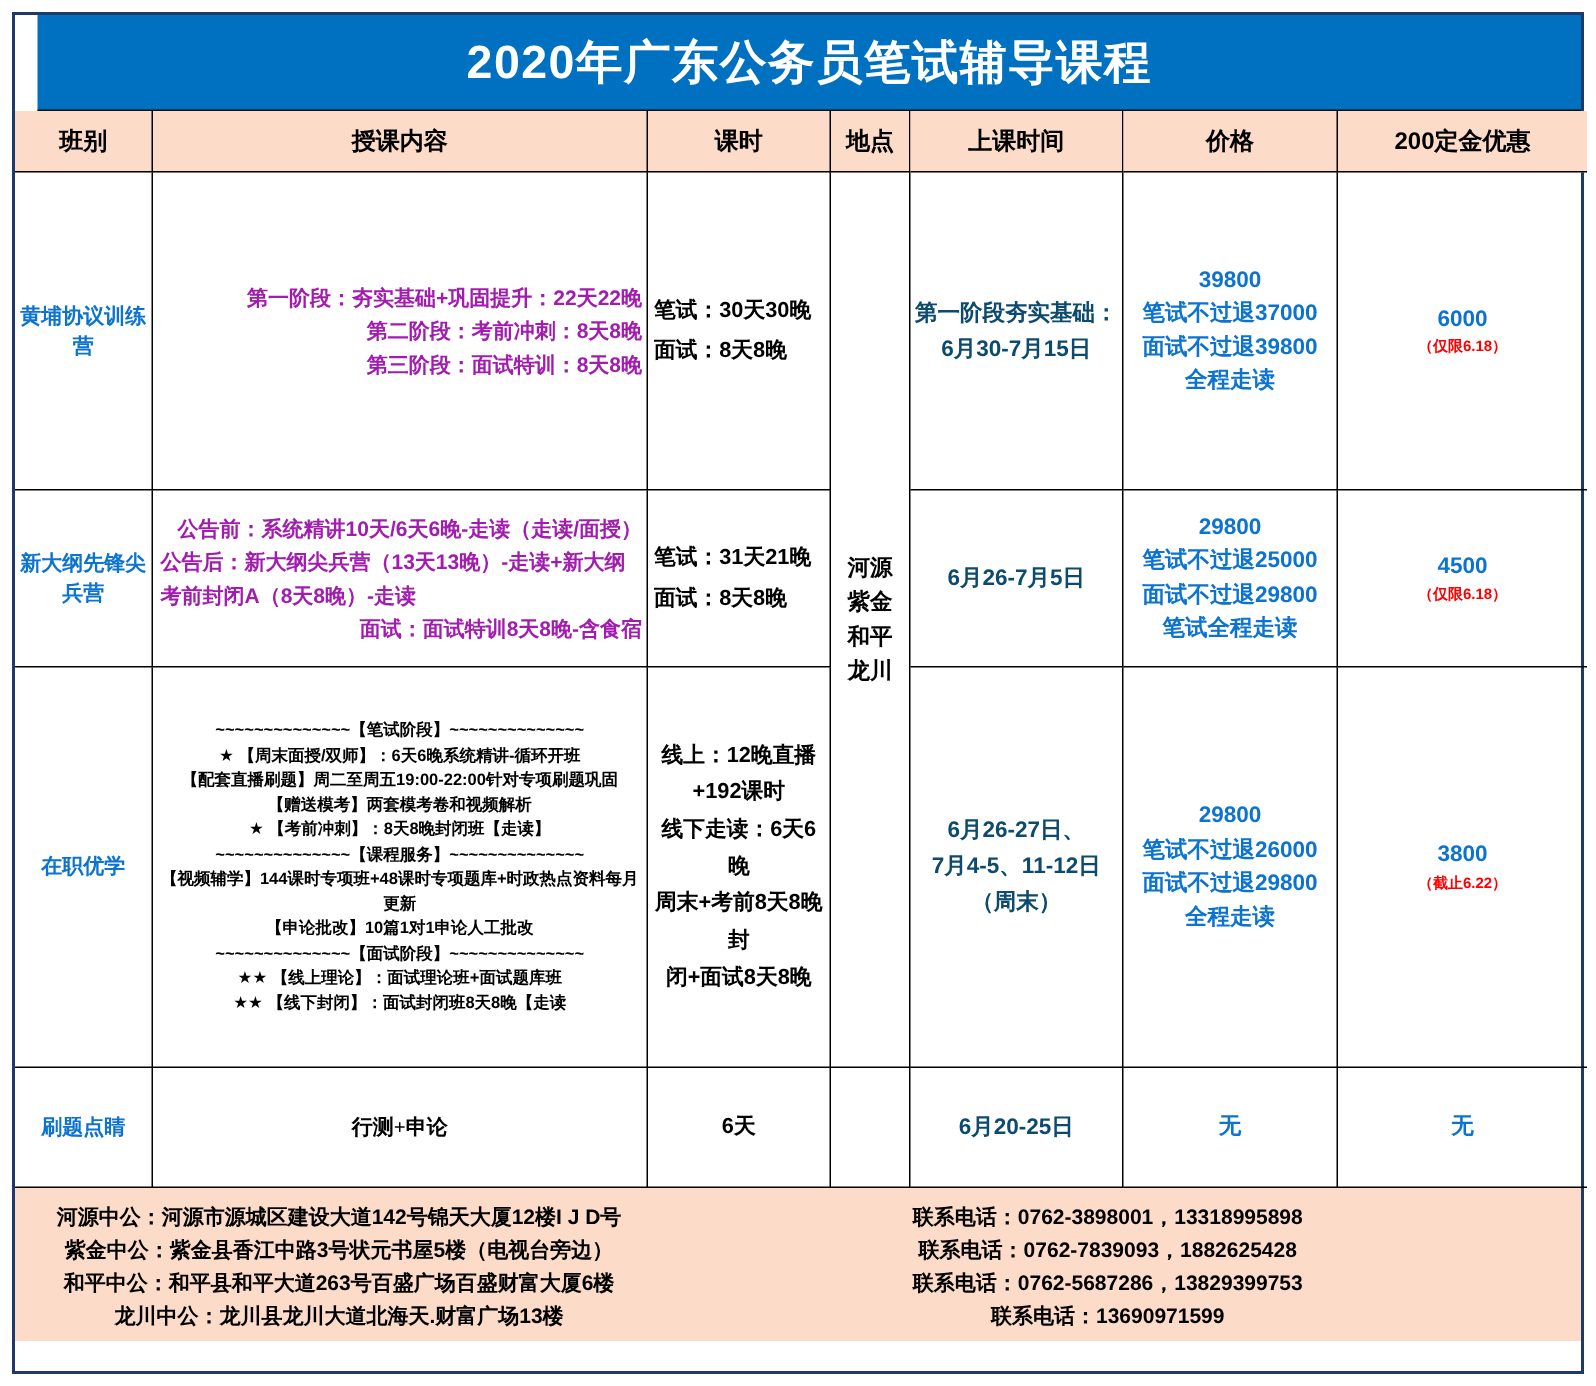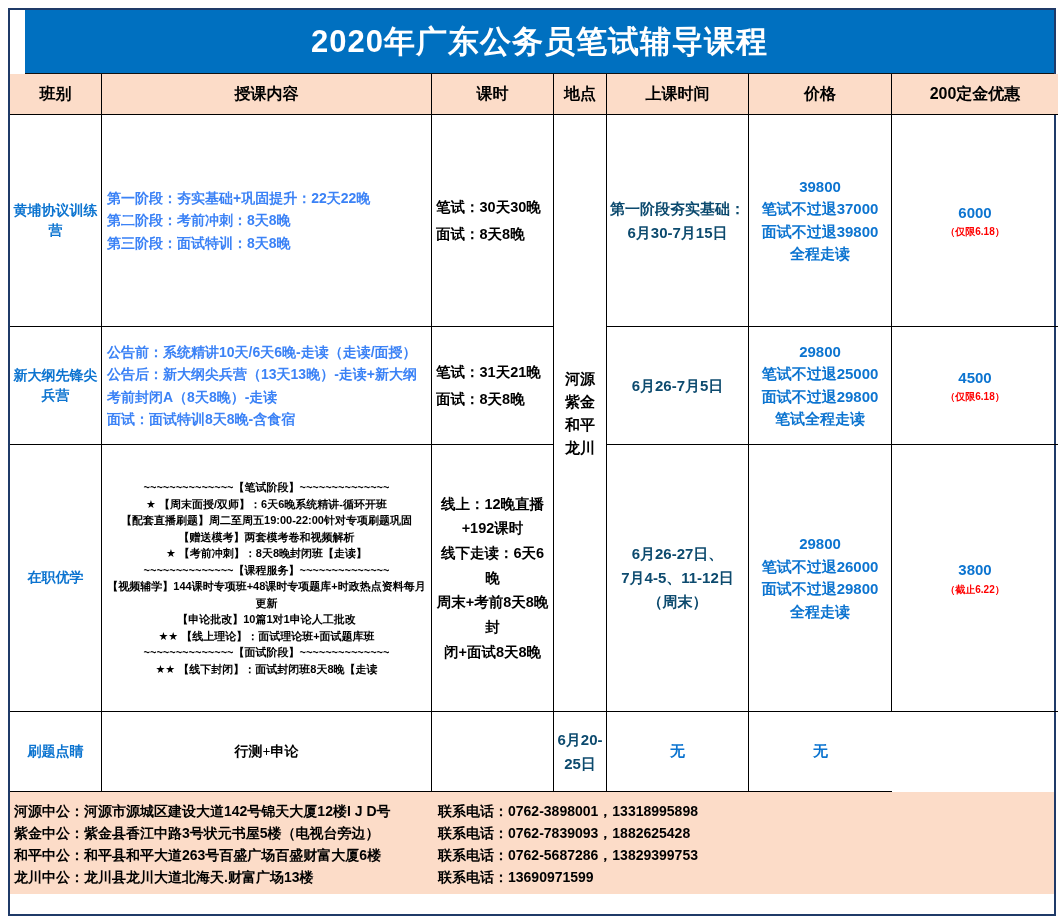--- a/index.html
+++ b/index.html
@@ -11,31 +11,31 @@
             font-size:31px; letter-spacing:1px; border-bottom:1px solid #111;margin-left:15px; }
   .grid { display:grid; grid-template-columns:92px 330px 122px 53px 142px 143px 166px;
           grid-template-rows:41px 212px 118px 267px 80px; }
   .cell { border-right:1px solid #000; border-bottom:1px solid #000; box-sizing:border-box;
           display:flex; flex-direction:column; justify-content:center; align-items:center;
           text-align:center; overflow:hidden; }
   .lastcol { border-right:none; }
   .gr1{grid-row:1} .gr2{grid-row:2} .gr3{grid-row:3} .gr4{grid-row:4} .gr5{grid-row:5}
   .head { background:#fcdcc8; font-size:16px; color:#000; }
   .name { color:#0c74d0; font-size:14px; line-height:1.4; padding:0 1px; }
-  .content-left { align-items:flex-start; text-align:left; padding:0 3px 0 5px; font-size:14px; line-height:1.6; color:#3b82f6; }
+  .content-left { align-items:flex-end; text-align:left; padding:0 3px 0 5px; font-size:14px; line-height:1.6; color:#a21caf; }
   .hours-left { align-items:flex-start; text-align:left; padding-left:4px; font-size:14.5px; line-height:1.85; color:#000; }
   .hours-center { font-size:14.5px; line-height:1.7; color:#000; padding:0 2px; }
   .content-center { font-size:11px; line-height:1.5; color:#000; padding:0 2px; }
   .content-plain { font-size:14px; color:#000;font-family:Liberation Serif, serif; }
   .loc-cell { grid-row:2/5; grid-column:4; font-size:15px; line-height:1.55; color:#000; }
   .time { color:#0c4a6e; font-size:15px; line-height:1.6; }
   .price { color:#0c74d0; font-size:15px; line-height:1.5; }
   .dep-num { color:#0c74d0; font-size:15px; line-height:1.5; }
   .dep-note { color:#fe0000; font-size:10px; line-height:1.5; }
-  .footer { background:#fcdcc8; height:102px; box-sizing:border-box; padding:8px 15px 0 4px; }
+  .footer { background:#fcdcc8; height:102px; box-sizing:border-box; padding:8px 15px 0 4px;text-align:center; }
   .footer-row { display:flex; font-size:14px; line-height:22px; color:#000; }
   .addr { width:424px; }
   .phone { flex:1; }
 </style>
 </head>
 <body>
 
 <div class="page">
   <div class="table-wrap">
 
@@ -111,22 +111,22 @@
       <div class="cell name gr4">在职优学</div>
       <div class="cell content-center gr4">
         <div>~~~~~~~~~~~~~~【笔试阶段】~~~~~~~~~~~~~~</div>
         <div>★ 【周末面授/双师】：6天6晚系统精讲-循环开班</div>
         <div>【配套直播刷题】周二至周五19:00-22:00针对专项刷题巩固</div>
         <div>【赠送模考】两套模考卷和视频解析</div>
         <div>★ 【考前冲刺】：8天8晚封闭班【走读】</div>
         <div>~~~~~~~~~~~~~~【课程服务】~~~~~~~~~~~~~~</div>
         <div>【视频辅学】144课时专项班+48课时专项题库+时政热点资料每月更新</div>
         <div>【申论批改】10篇1对1申论人工批改</div>
+        <div>~~~~~~~~~~~~~~【面试阶段】~~~~~~~~~~~~~~</div>
         <div>★★ 【线上理论】：面试理论班+面试题库班</div>
-        <div>~~~~~~~~~~~~~~【面试阶段】~~~~~~~~~~~~~~</div>
         <div>★★ 【线下封闭】：面试封闭班8天8晚【走读</div>
       </div>
       <div class="cell hours-center gr4">
         <div>线上：12晚直播</div>
         <div>+192课时</div>
         <div>线下走读：6天6晚</div>
         <div>周末+考前8天8晚封</div>
         <div>闭+面试8天8晚</div>
       </div>
       <div class="cell time gr4">
@@ -141,20 +141,23 @@
         <div>全程走读</div>
       </div>
       <div class="cell gr4 lastcol">
         <div class="dep-num">3800</div>
         <div class="dep-note">（截止6.22）</div>
       </div>
 
       <div class="cell name gr5">刷题点睛</div>
       <div class="cell content-plain gr5">
         <div>行测+申论</div>
+      </div>
+      <div class="cell hours-center gr5">
+        <div>6天</div>
       </div>
       <div class="cell gr5"></div>
       <div class="cell time gr5">
         <div>6月20-25日</div>
       </div>
       <div class="cell price gr5">
         <div>无</div>
       </div>
       <div class="cell gr5 lastcol">
         <div class="dep-num">无</div>

